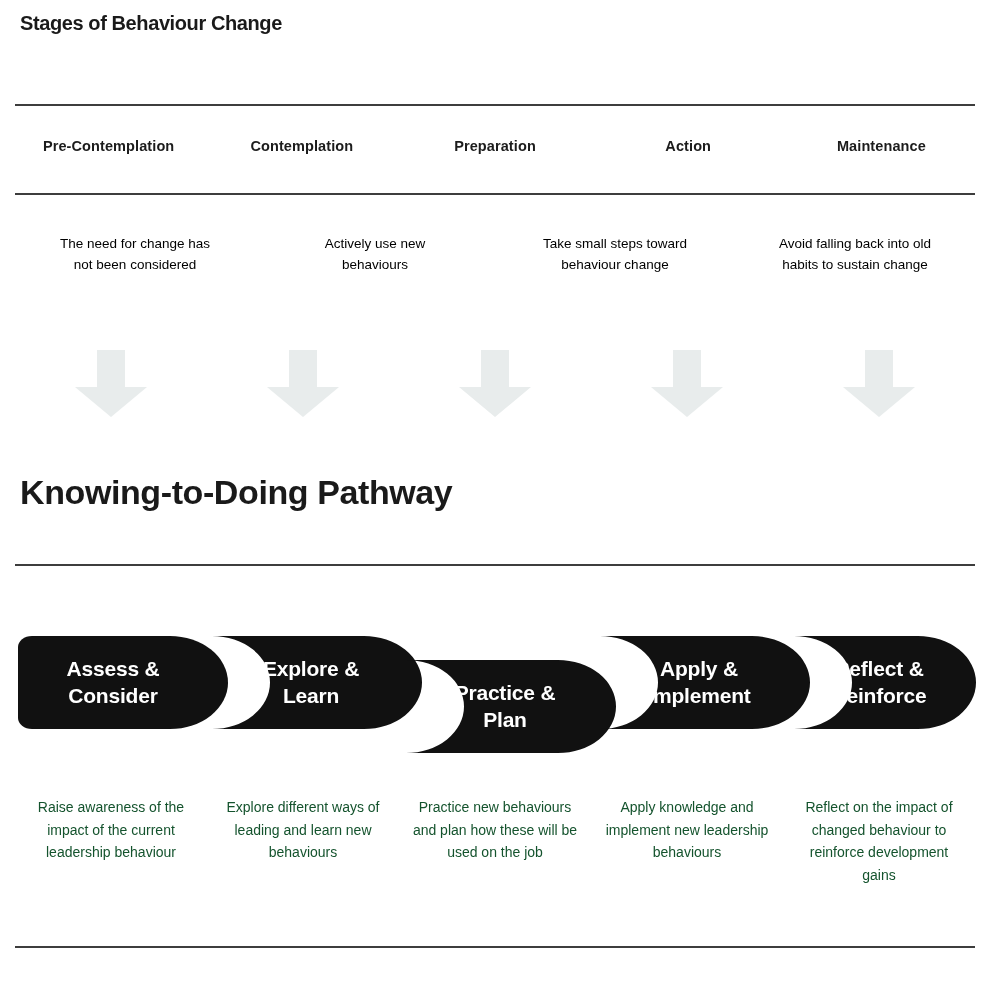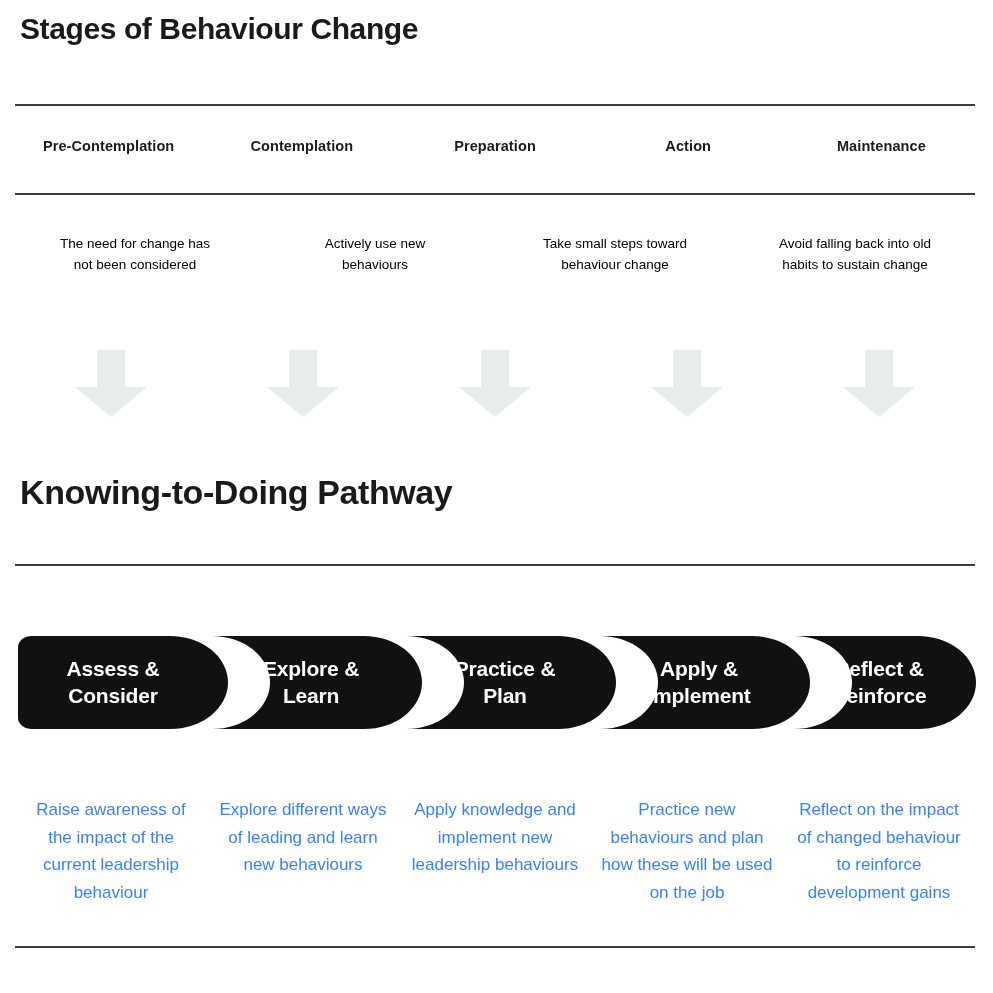--- a/index.html
+++ b/index.html
@@ -26,21 +26,21 @@
     position: absolute;
     left: 20px;
     font-family: "Liberation Sans", sans-serif;
     font-weight: bold;
     color: #1a1a1a;
     letter-spacing: -0.4px;
     white-space: nowrap;
   }
   #title-stages {
     top: 12px;
-    font-size: 30px;
+    font-size: 20px;
   }
   #title-pathway {
     top: 473px;
     font-size: 34px;
   }
 
   
   .rule {
     position: absolute;
     left: 15px;
@@ -144,23 +144,23 @@
     left: 15px;
     width: 960px;
     display: flex;
   }
   .path-col {
     flex: 1 1 0;
     display: flex;
     justify-content: center;
   }
   .path-desc {
-    font-size: 17px;
+    font-size: 14px;
     line-height: 1.62;
-    color: #3b82f6;
+    color: #14532d;
     text-align: center;
     max-width: 172px;
   }
 </style>
 </head>
 <body>
 
 <div class="canvas">
 
   <div class="section-title" id="title-stages">Stages of Behaviour Change</div>
@@ -255,21 +255,21 @@
     </div>
 
     <div class="pill pill-2" style="left:194px; width:210px;">
       <svg viewBox="0 0 210 116" preserveAspectRatio="none" xmlns="http://www.w3.org/2000/svg" aria-hidden="true">
         <path d="M0,0 H152 A58,58 0 0 1 152,116 H0 A58,58 0 0 0 0,0 Z" fill="#111111"></path>
       </svg>
       <div class="pill-label">Explore &amp;
 Learn</div>
     </div>
 
-    <div class="pill pill-3" style="left:388px; width:210px;">
+    <div class="pill pill-3" style="left:388px; width:210px;margin-top:24px;">
       <svg viewBox="0 0 210 116" preserveAspectRatio="none" xmlns="http://www.w3.org/2000/svg" aria-hidden="true">
         <path d="M0,0 H152 A58,58 0 0 1 152,116 H0 A58,58 0 0 0 0,0 Z" fill="#111111"></path>
       </svg>
       <div class="pill-label">Practice &amp;
 Plan</div>
     </div>
 
     <div class="pill pill-4" style="left:582px; width:210px;">
       <svg viewBox="0 0 210 116" preserveAspectRatio="none" xmlns="http://www.w3.org/2000/svg" aria-hidden="true">
         <path d="M0,0 H152 A58,58 0 0 1 152,116 H0 A58,58 0 0 0 0,0 Z" fill="#111111"></path>
@@ -289,25 +289,25 @@
   </div>
 
   <div id="pathway-descs">
     <div class="path-col">
       <div class="path-desc">Raise awareness of the impact of the current leadership behaviour</div>
     </div>
     <div class="path-col">
       <div class="path-desc">Explore different ways of leading and learn new behaviours</div>
     </div>
     <div class="path-col">
+      <div class="path-desc">Practice new behaviours and plan how these will be used on the job</div>
+    </div>
+    <div class="path-col">
       <div class="path-desc">Apply knowledge and implement new leadership behaviours</div>
     </div>
     <div class="path-col">
-      <div class="path-desc">Practice new behaviours and plan how these will be used on the job</div>
-    </div>
-    <div class="path-col">
       <div class="path-desc">Reflect on the impact of changed behaviour to reinforce development gains</div>
     </div>
   </div>
 
   <div class="rule" id="rule-4"></div>
 
 </div>
 
 </body></html>

